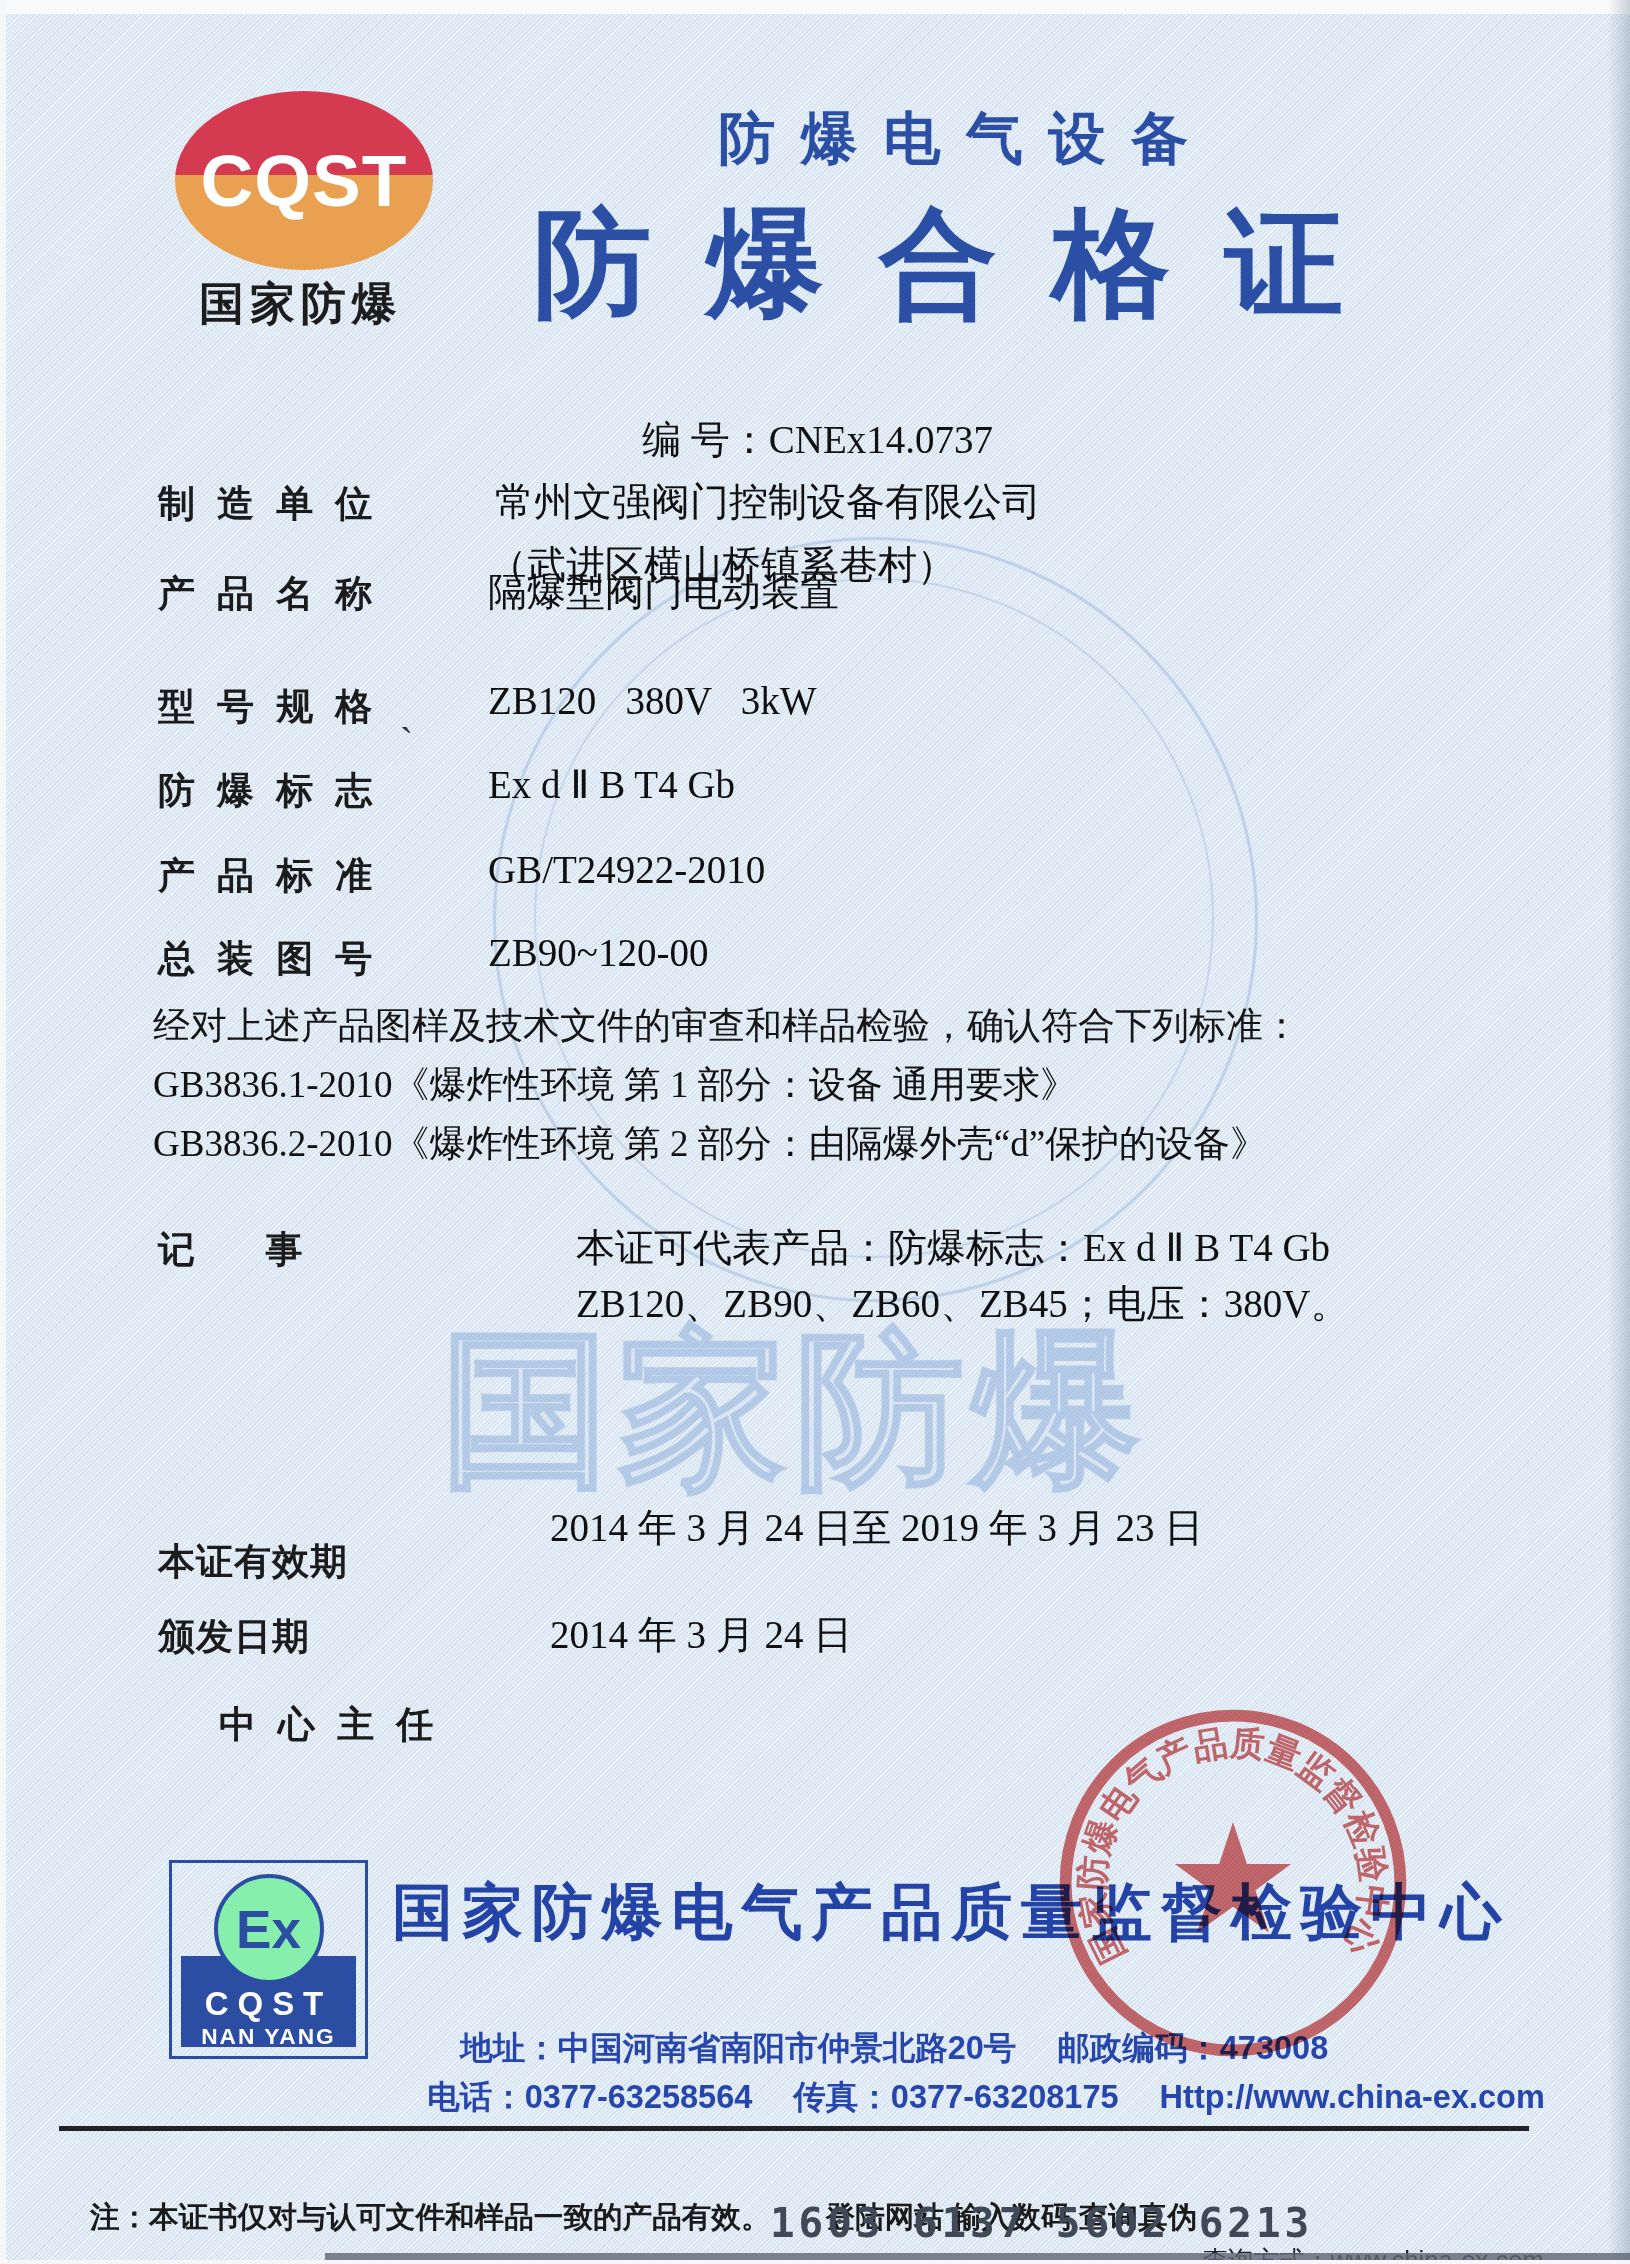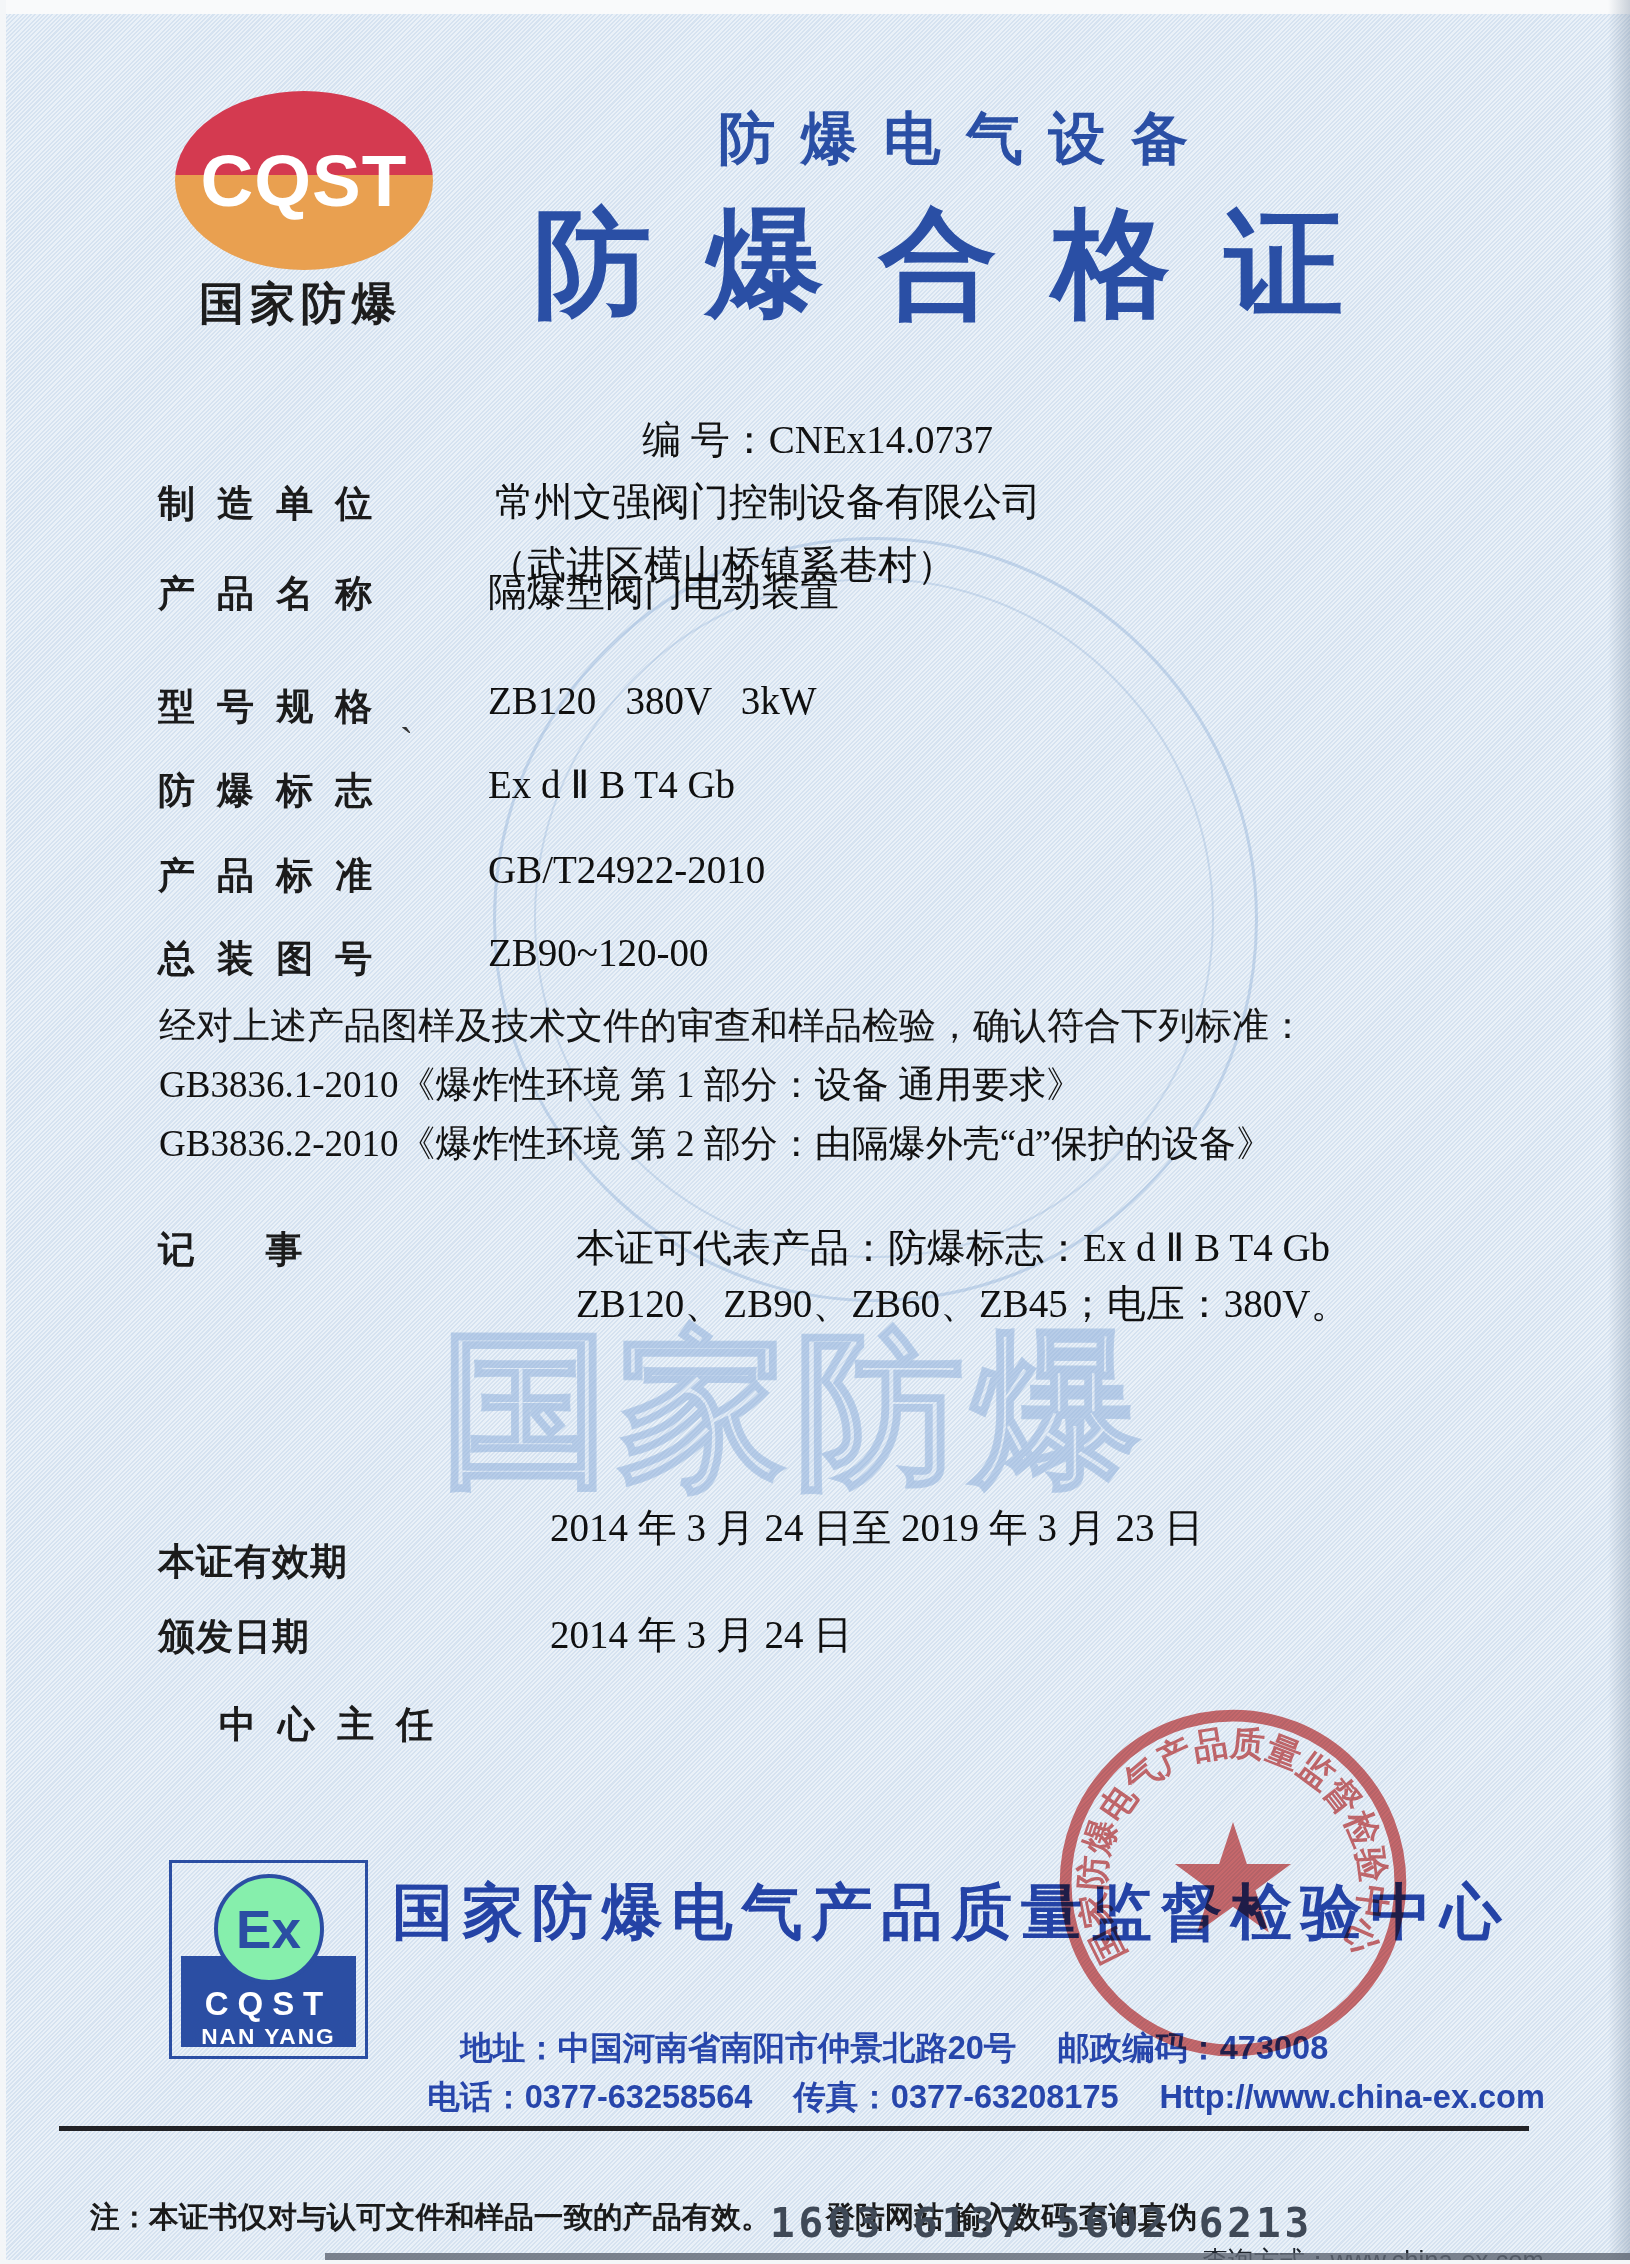--- a/index.html
+++ b/index.html
@@ -89,21 +89,21 @@
 
   <div class="abs z2 label" style="left:158px;top:766px;">防 爆 标 志</div>
   <div class="abs z2 value" style="left:488px;top:762px;">Ex d Ⅱ B T4 Gb</div>
 
   <div class="abs z2 label" style="left:158px;top:851px;">产 品 标 准</div>
   <div class="abs z2 value" style="left:488px;top:847px;">GB/T24922-2010</div>
 
   <div class="abs z2 label" style="left:158px;top:934px;">总 装 图 号</div>
   <div class="abs z2 value" style="left:488px;top:930px;">ZB90~120-00</div>
 
-  <div class="abs z2" style="left:159px;top:1001px;">
+  <div class="abs z2" style="left:153px;top:1001px;">
     <div class="stmt-intro">经对上述产品图样及技术文件的审查和样品检验，确认符合下列标准：</div>
     <div class="stmt-std">GB3836.1-2010《爆炸性环境 第 1 部分：设备 通用要求》</div>
     <div class="stmt-std">GB3836.2-2010《爆炸性环境 第 2 部分：由隔爆外壳“d”保护的设备》</div>
   </div>
 
   <div class="abs z2 label" style="left:158px;top:1225px;">记    事</div>
   <div class="abs z2 value" style="left:576px;top:1221px;">本证可代表产品：防爆标志：Ex d Ⅱ B T4 Gb</div>
   <div class="abs z2 value" style="left:576px;top:1277px;">ZB120、ZB90、ZB60、ZB45；电压：380V。</div>
 
   <div class="abs z2 label" style="left:158px;top:1537px;letter-spacing:1px;">本证有效期</div>

